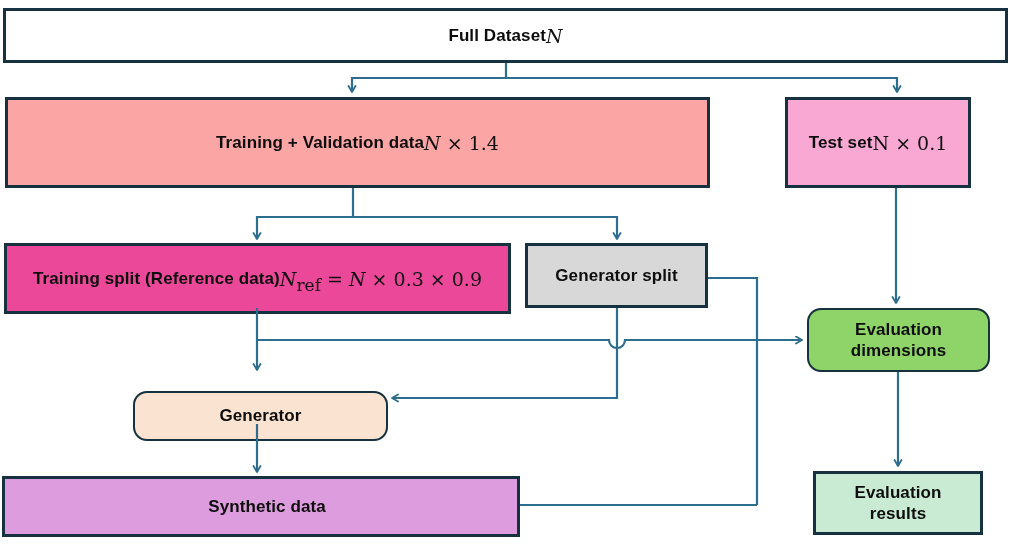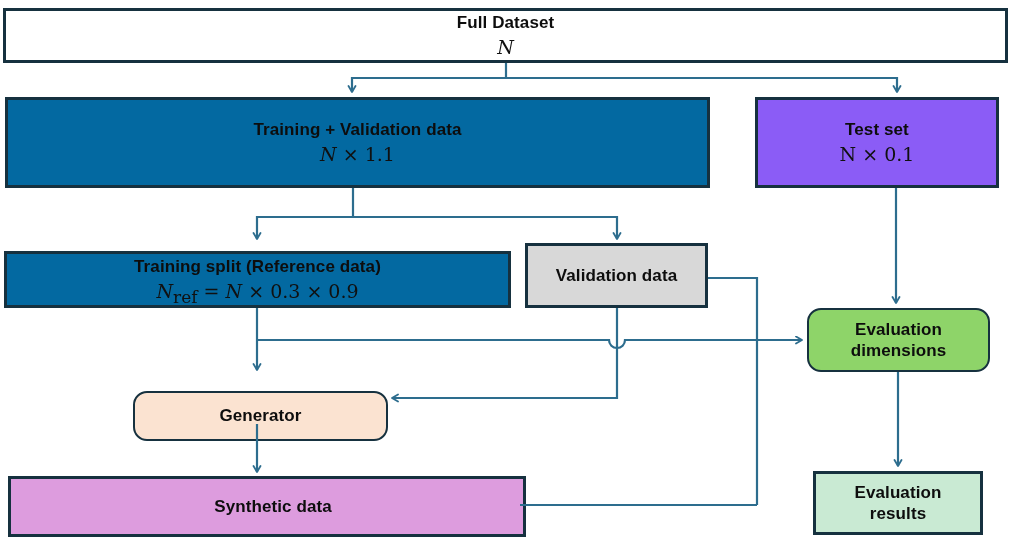--- a/index.html
+++ b/index.html
@@ -1,65 +1,65 @@
 <!DOCTYPE html>
 <html><head>
 <meta charset="utf-8">
 <style>
   html,body{margin:0;padding:0;background:#ffffff;}
   .canvas{position:relative;width:1012px;height:545px;background:#ffffff;overflow:hidden;
           font-family:"Liberation Sans",sans-serif;}
   .node{position:absolute;box-sizing:border-box;border:3px solid #16313f;background:#fff;
-        display:flex;flex-direction:column;align-items:center;justify-content:center;
+        display:flex;align-items:center;justify-content:center;
         text-align:center;z-index:2;}
   .round{border-radius:14px;border-width:2.5px;}
   .title{font-weight:bold;color:#0d0d0d;font-size:17px;line-height:1.25;letter-spacing:.1px;}
   .math{font-family:"DejaVu Serif","Liberation Serif",serif;font-size:19px;color:#101010;
         margin-top:2px;line-height:1.2;}
   .mi{font-style:italic;}
   .math sub{font-size:17px;line-height:0;font-style:normal;text-align:center;}
   
   #n-full      {left:3px;   top:8px;   width:1005px; height:55px; background:#ffffff;}
-  #n-trainval  {left:5px;   top:97px;  width:705px;  height:91px; background:#0369a1;}
-  #n-testset   {left:755px; top:97px;  width:244px;  height:91px; background:#8b5cf6;}
-  #n-trainsplit{left:4px;   top:243px; width:507px;  height:57px; background:#0369a1;margin-top:8px;}
+  #n-trainval  {left:5px;   top:97px;  width:705px;  height:91px; background:#fca5a5;}
+  #n-testset   {left:785px; top:97px;  width:186px;  height:91px; background:#f9a8d4;}
+  #n-trainsplit{left:4px;   top:243px; width:507px;  height:71px; background:#ec4899;}
   #n-valsplit  {left:525px; top:243px; width:183px;  height:65px; background:#d8d8d8;}
   #n-generator {left:133px; top:391px; width:255px;  height:50px; background:#fbe3d1;}
   #n-evaldim   {left:807px; top:308px; width:183px;  height:64px; background:#8ed469;}
-  #n-synth     {left:8px;   top:476px; width:518px;  height:61px; background:#dd9cde;padding-left:12px;}
+  #n-synth     {left:2px;   top:476px; width:518px;  height:61px; background:#dd9cde;padding-left:12px;}
   #n-evalres   {left:813px; top:471px; width:170px;  height:64px; background:#c9ead3;}
   .wires{position:absolute;left:0;top:0;z-index:3;pointer-events:none;}
 </style>
 </head>
 <body>
 
 <div class="canvas">
 
   <div class="node" id="n-full">
     <div class="title">Full Dataset</div>
     <div class="math"><span class="mi">N</span></div>
   </div>
 
   <div class="node" id="n-trainval">
     <div class="title">Training + Validation data</div>
-    <div class="math"><span class="mi">N</span><span> × 1.1</span></div>
+    <div class="math"><span class="mi">N</span><span> × 1.4</span></div>
   </div>
 
   <div class="node" id="n-testset">
     <div class="title">Test set</div>
     <div class="math"><span>N × 0.1</span></div>
   </div>
 
   <div class="node" id="n-trainsplit">
     <div class="title">Training split (Reference data)</div>
     <div class="math"><span class="mi">N</span><sub>ref</sub><span> = </span><span class="mi">N</span><span> × 0.3 × 0.9</span></div>
   </div>
 
   <div class="node" id="n-valsplit">
-    <div class="title">Validation data</div>
+    <div class="title">Generator split</div>
   </div>
 
   <div class="node round" id="n-generator">
     <div class="title">Generator</div>
   </div>
 
   <div class="node round" id="n-evaldim">
     <div class="title">
       <div>Evaluation</div>
       <div>dimensions</div>

